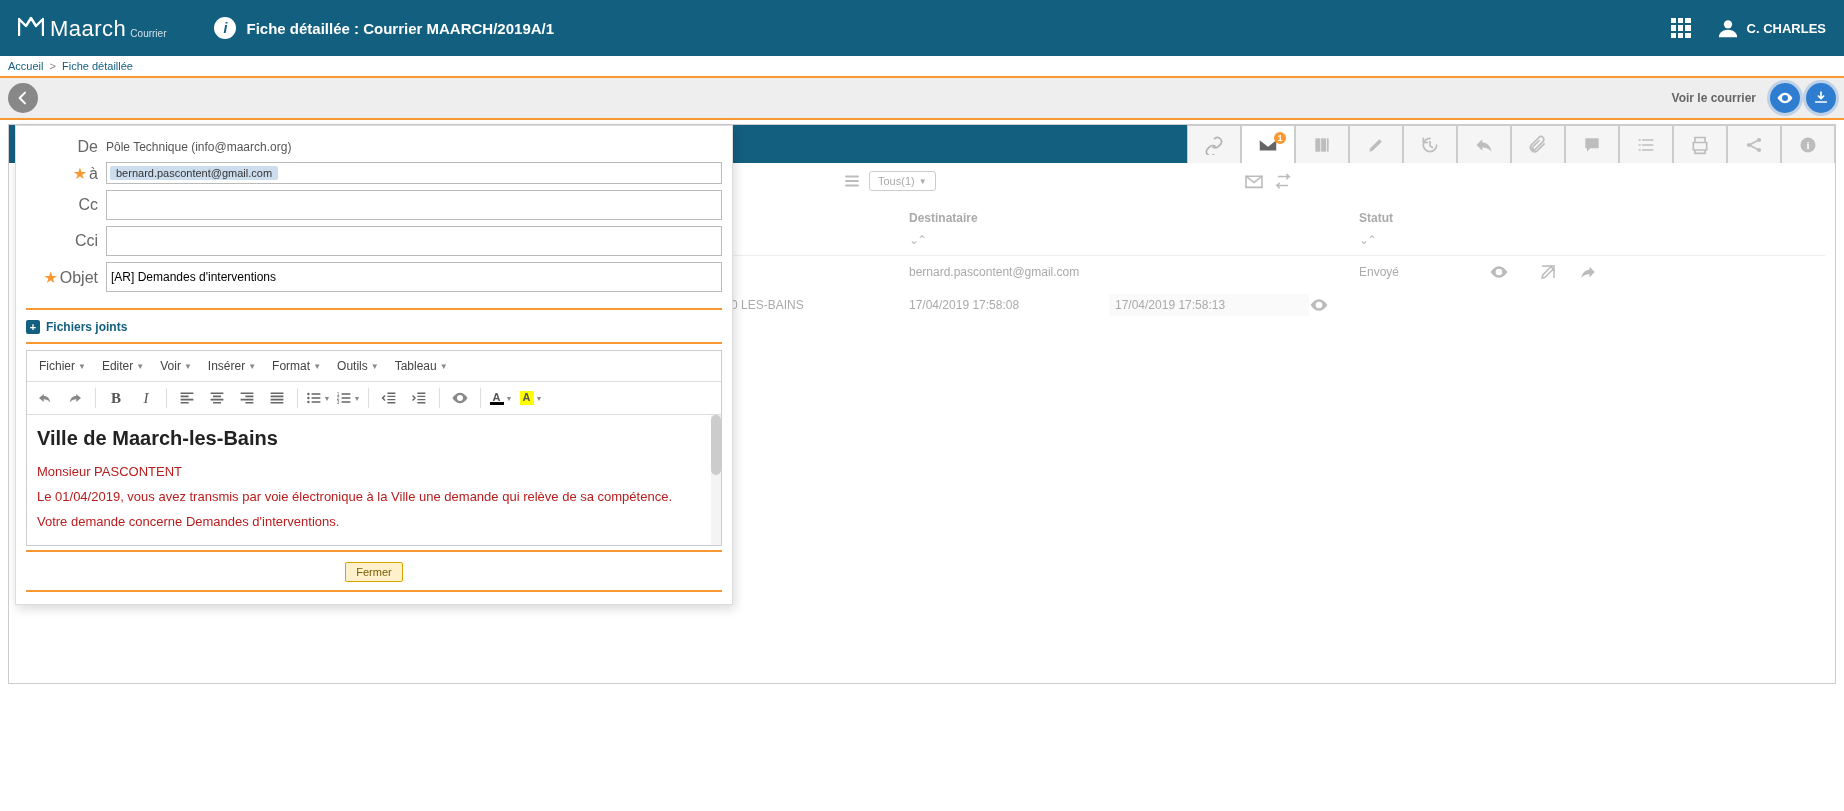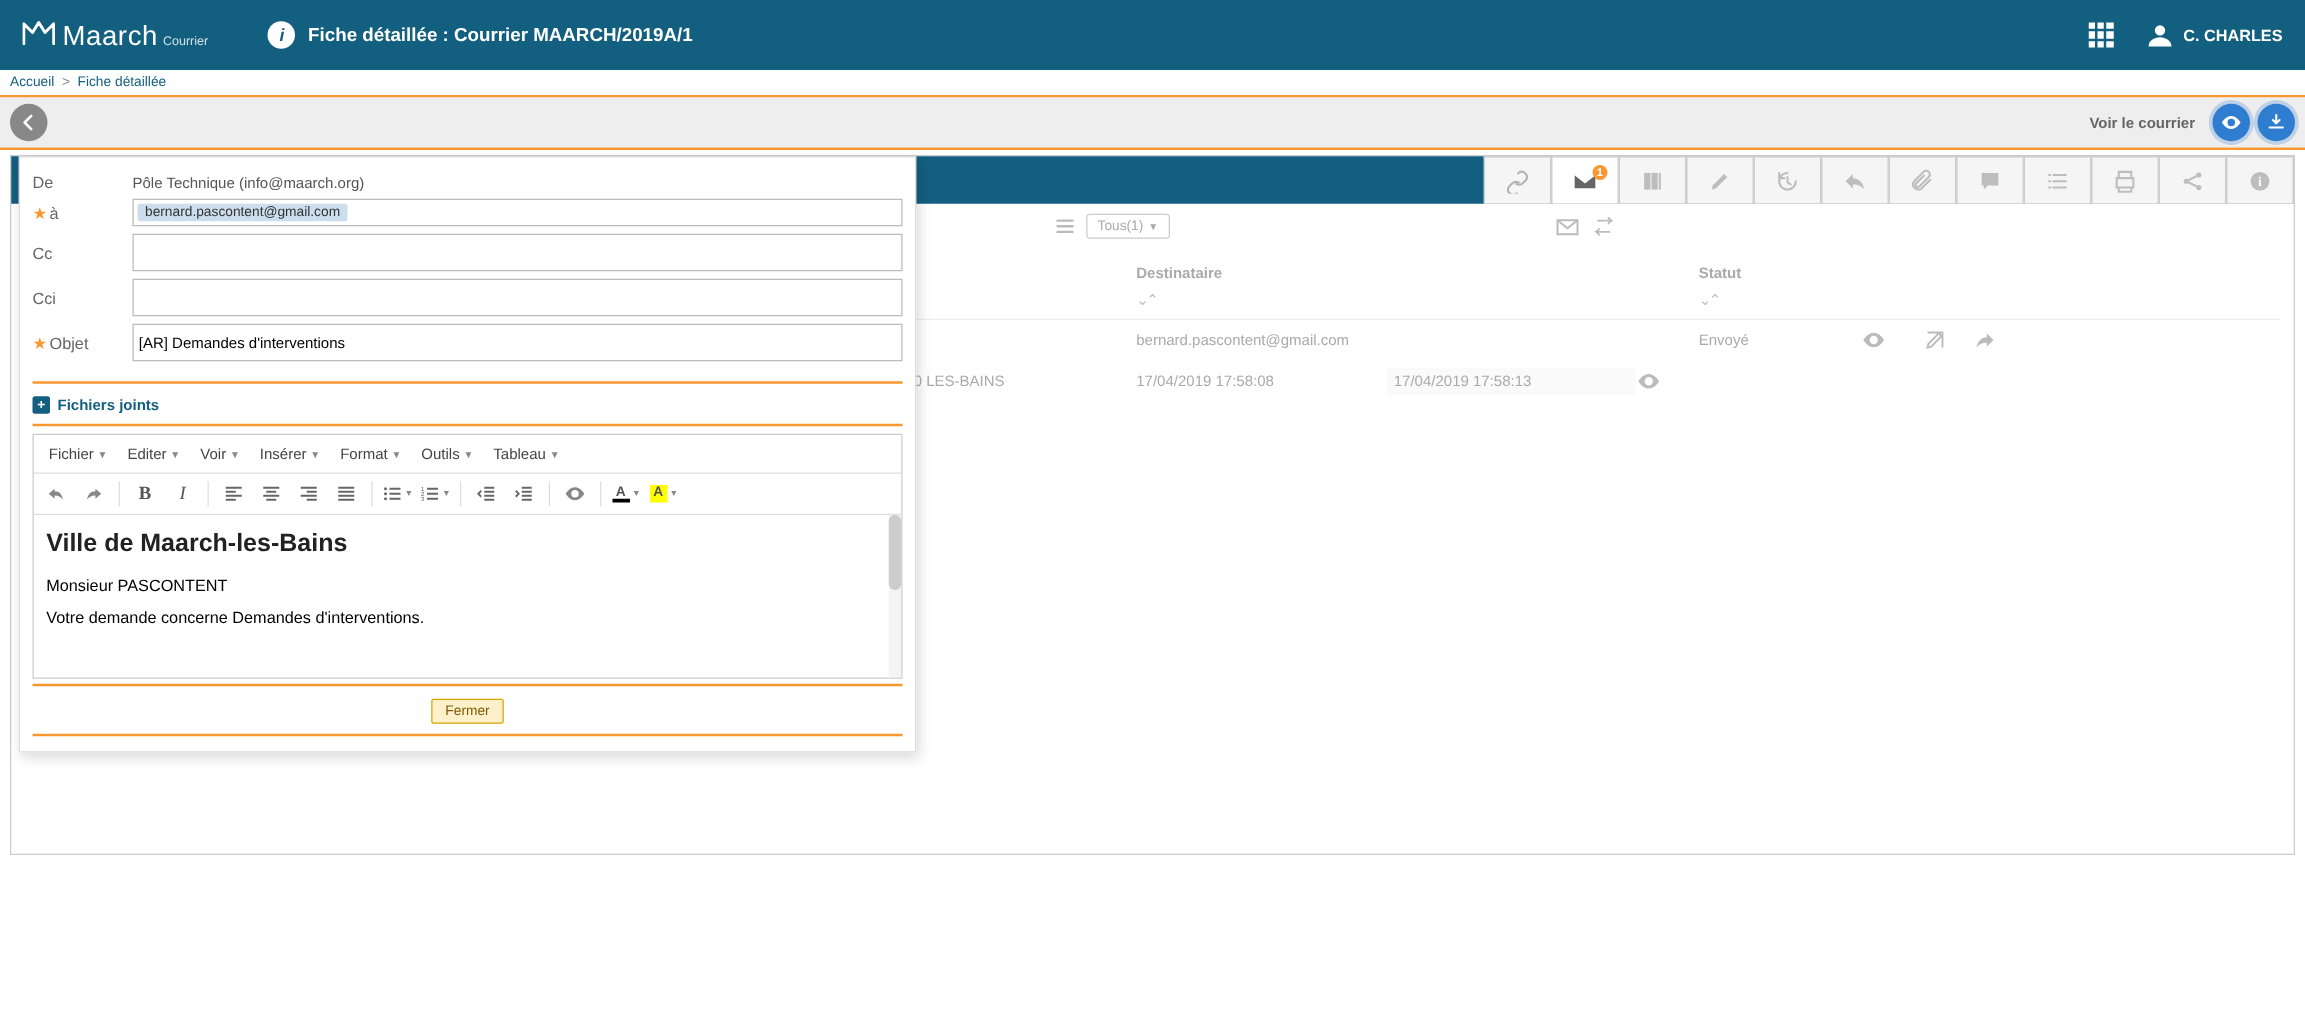--- a/index.html
+++ b/index.html
@@ -60,21 +60,21 @@
   .grid-row { display: grid; grid-template-columns: 880px 450px 130px 50px 40px 40px; align-items: center; padding: 6px 10px; border-top: 1px solid #eee; }
   .row2 { display: grid; grid-template-columns: 360px 520px 200px 200px 70px; align-items: center; padding: 6px 10px; background: #fafafa; color: #aaa; font-size: 12px;}
   .row2 .head { font-weight: bold; }
   .icon-cell { color: #bbb; text-align: center; cursor: pointer; }
   .addr-cell { white-space: normal; }
 
   
   .compose { position: absolute; left: 6px; top: 0px; width: 718px; background: #fff; border: 1px solid #ddd; box-shadow: 2px 4px 10px rgba(0,0,0,0.15); z-index: 10; padding-bottom: 8px; }
   .compose-form { padding: 12px 10px 6px 10px; }
   .form-row { display: flex; align-items: center; margin-bottom: 6px; }
-  .form-label { width: 80px; padding-right: 8px; color: #666; font-size: 13px; }
+  .form-label { width: 80px; text-align: right; padding-right: 8px; color: #666; font-size: 16px; }
   .form-label .star { color: #F99830; margin-right: 2px; }
   .form-value { flex: 1; }
   .form-static { color: #555; font-size: 12px; }
   .chip-input { flex: 1; border: 1px solid #bbb; height: 22px; display: flex; align-items: center; padding: 0 3px; }
   .chip { background: #cde; color: #333; padding: 1px 6px; font-size: 11px; border-radius: 2px; }
   input.txt { flex: 1; border: 1px solid #bbb; height: 30px; padding: 0 4px; font-size: 12px; font-family: inherit; }
   .attach-row { display: flex; align-items: center; gap: 6px; color: #135F7F; font-size: 12px; padding: 6px 10px 4px 10px; font-weight: bold; }
   .plus-box { width: 14px; height: 14px; background: #135F7F; color: #fff; display: flex; align-items: center; justify-content: center; font-size: 11px; border-radius: 2px; }
   .compose hr.o { border: none; border-top: 2px solid #F99830; margin: 4px 10px; }
 
@@ -83,21 +83,21 @@
   .menu-item { display: flex; align-items: center; gap: 3px; padding: 4px 6px; color: #444; font-size: 12px; cursor: pointer; }
   .menu-item .tri { font-size: 8px; color: #888; }
   .tool-row { display: flex; align-items: center; gap: 2px; padding: 4px 4px; border-bottom: 1px solid #ddd; }
   .tool-btn { width: 28px; height: 24px; display: flex; align-items: center; justify-content: center; color: #555; cursor: pointer; border-radius: 2px; }
   .tool-sep { width: 1px; height: 20px; background: #ddd; margin: 0 4px; }
   .tool-btn .tri { font-size: 7px; margin-left: 2px; color: #888; }
   .color-chip { display: inline-block; width: 14px; height: 14px; border-bottom: 3px solid #000; text-align: center; font-weight: bold; font-size: 11px; }
   .color-chip.bg { background: #ff0; border-bottom: none; }
   .editor-body { padding: 12px 10px; height: 130px; overflow: auto; position: relative; }
   .editor-body h2 { font-family: Verdana, sans-serif; font-size: 20px; font-weight: bold; margin-bottom: 14px; color: #222; }
-  .editor-body p { font-size: 13px; color: #000000; margin-bottom: 10px; }
+  .editor-body p { font-size: 13px; color: #b91c1c; margin-bottom: 10px; }
   .editor-scrollbar { position: absolute; right: 0; top: 0; bottom: 0; width: 10px; background: #f4f4f4; }
   .editor-thumb { position: absolute; right: 0; top: 0; width: 10px; height: 60px; background: #ccc; border-radius: 5px; }
 
   .close-row { text-align: center; padding: 6px 0 4px 0; }
   .close-btn { background: #fff0cc; border: 1px solid #d9a300; color: #7a5a00; padding: 3px 10px; font-size: 11px; cursor: pointer; border-radius: 2px; }
 
   svg { display: block; }
 </style>
 </head>
 <body>
@@ -461,20 +461,21 @@
             <span class="tri">▼</span>
           </div>
         <div class="tool-btn">
             <span class="color-chip bg">A</span>
             <span class="tri">▼</span>
           </div>
       </div>
       <div class="editor-body">
         <h2>Ville de Maarch-les-Bains</h2>
         <p>Monsieur PASCONTENT</p>
+        <p>Le 01/04/2019, vous avez transmis par voie électronique à la Ville une demande qui relève de sa compétence.</p>
         <p>Votre demande concerne Demandes d'interventions.</p>
         <div class="editor-scrollbar">
             <div class="editor-thumb"></div>
           </div>
       </div>
     </div>
     <hr class="o">
     <div class="close-row">
       <button class="close-btn">Fermer</button>
     </div>

